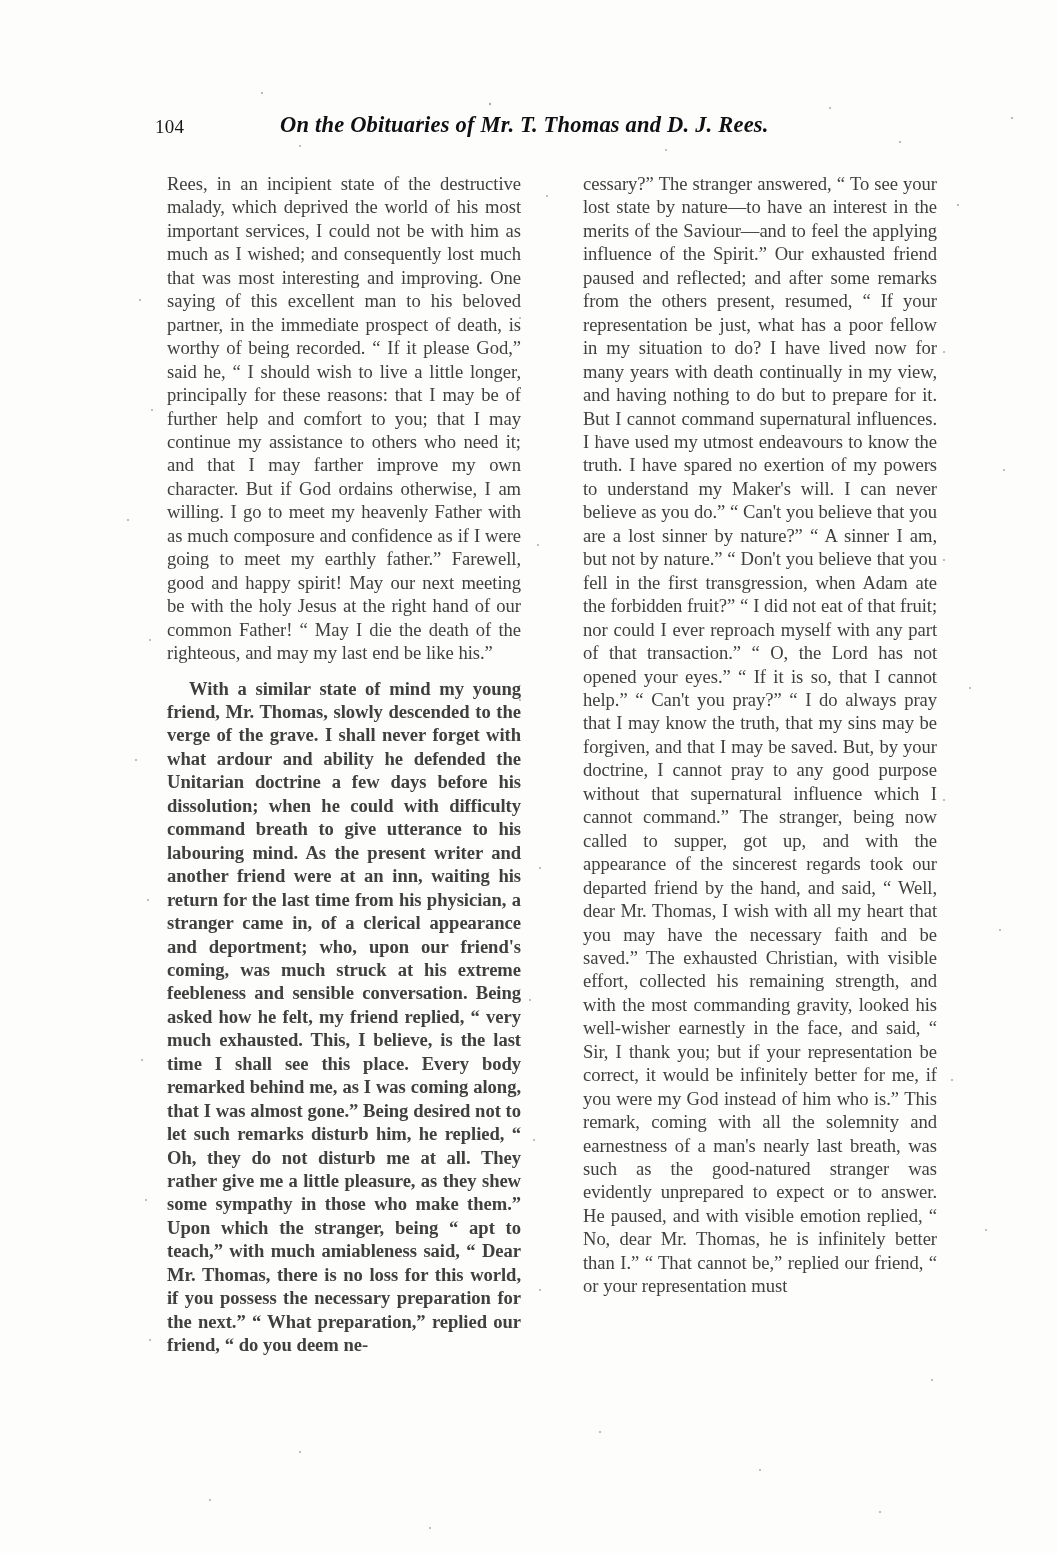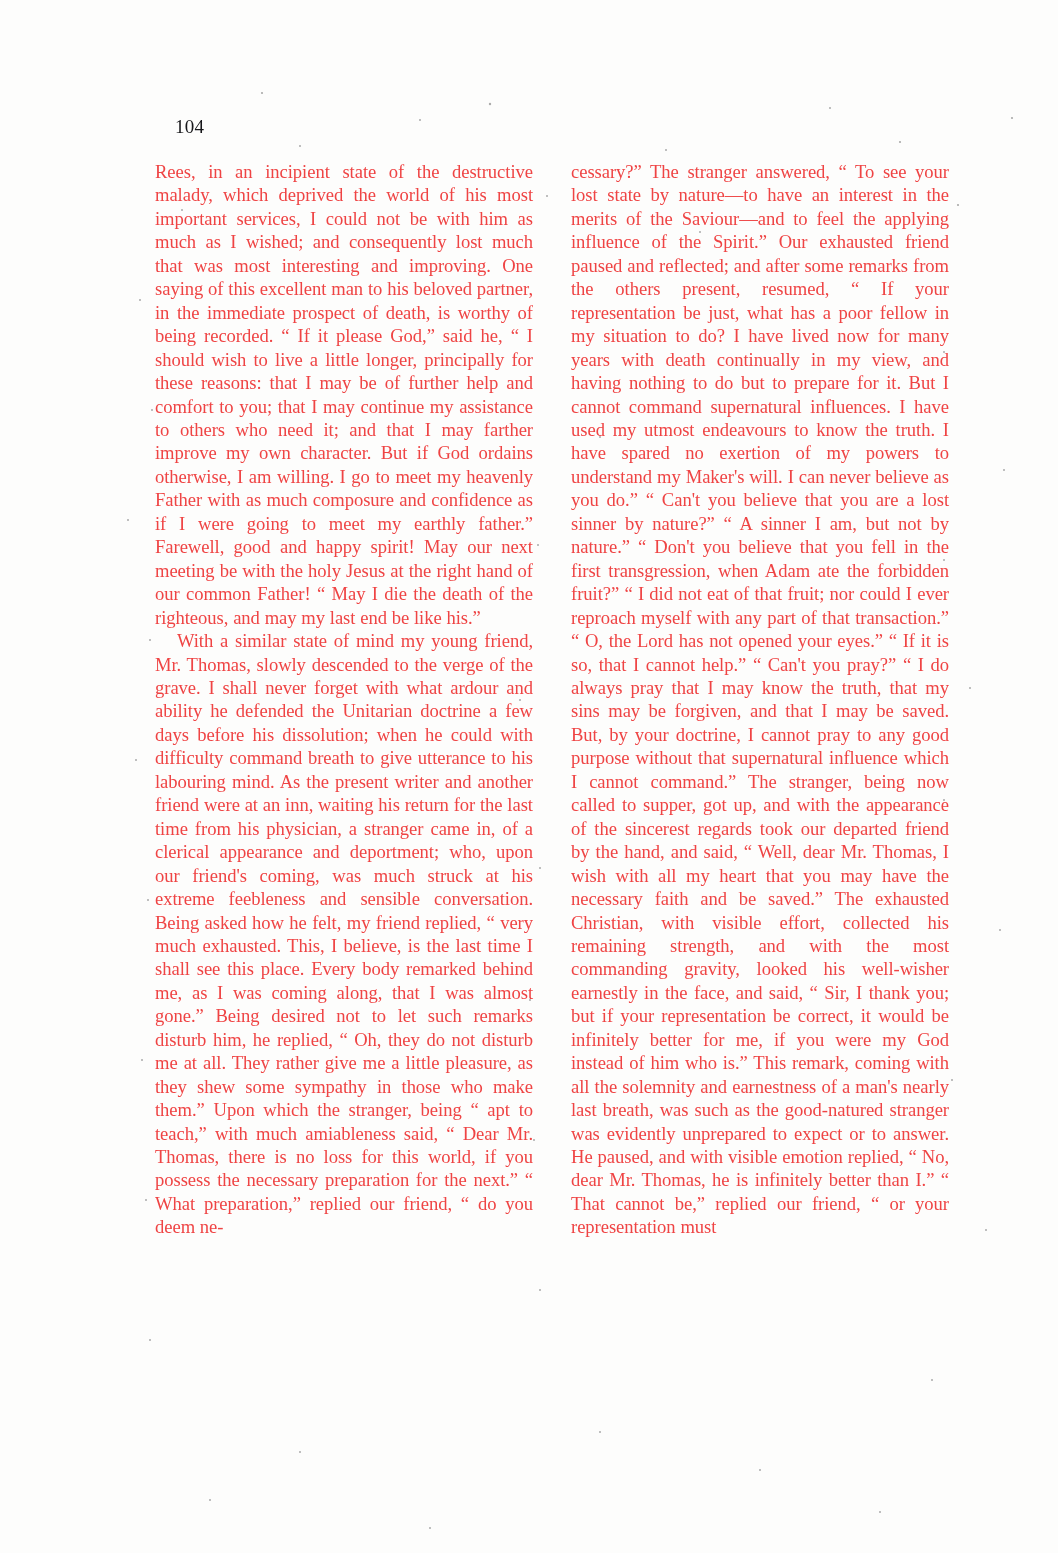--- a/index.html
+++ b/index.html
@@ -37,21 +37,20 @@
     width: 790px;
     height: 30px;
   }
   #folio {
     position: absolute;
     left: 0;
     top: 4px;
     font-size: 19px;
     letter-spacing: .3px;
     color: #17171a;
-    margin-left: 20px;
   }
   #headtitle {
     position: absolute;
     left: 125px;
     top: 0;
     font-weight: bold;
     font-style: italic;
     font-size: 22.5px;
     letter-spacing: .2px;
     white-space: nowrap;
@@ -67,30 +66,30 @@
   }
   .col {
     position: absolute;
     top: 0;
     width: 378px;
   }
   #col-left  { left: 0; }
   #col-right { left: 416px; }
 
   .col p {
-    margin: 0;
+    margin: 12px;
     font-size: 18.6px;
     line-height: 23.45px;
     text-align: justify;
     text-align-last: left;
     letter-spacing: -.05px;
     word-spacing: .2px;
-    color: #ef4444;
+    color: #404040;
   }
-  .col p.indent { text-indent: 22px; }
+  .col p.indent { text-indent: 22px; font-weight: bold; }
 
   
   .col p { text-rendering: optimizeLegibility; }
 </style>
 </head>
 <body>
 
 <div id="page">
 
   <svg id="speckle" viewBox="0 0 1058 1553" preserveAspectRatio="none" aria-hidden="true">
@@ -137,20 +136,21 @@
         <circle cx="300" cy="1452" r="1"></circle>
       <circle cx="760" cy="1470" r="1"></circle>
         <circle cx="210" cy="1500" r="1"></circle>
       <circle cx="880" cy="1512" r="1"></circle>
         <circle cx="430" cy="1528" r="1"></circle>
     </g>
   </svg>
 
   <div id="runhead">
     <span id="folio">104</span>
+    <span id="headtitle">On the Obituaries of Mr. T. Thomas and D. J. Rees.</span>
   </div>
 
   <div id="columns">
 
     <div class="col" id="col-left">
       <p>Rees, in an incipient state of the destructive malady, which deprived the world of his most important services, I could not be with him as much as I wished; and consequently lost much that was most interesting and improving. One saying of this excellent man to his beloved partner, in the immediate prospect of death, is worthy of being recorded. “ If it please God,” said he, “ I should wish to live a little longer, principally for these reasons: that I may be of further help and comfort to you; that I may continue my assistance to others who need it; and that I may farther improve my own character. But if God ordains otherwise, I am willing. I go to meet my heavenly Father with as much composure and confidence as if I were going to meet my earthly father.” Farewell, good and happy spirit! May our next meeting be with the holy Jesus at the right hand of our common Father! “ May I die the death of the righteous, and may my last end be like his.”</p>
       <p class="indent">With a similar state of mind my young friend, Mr. Thomas, slowly descended to the verge of the grave. I shall never forget with what ardour and ability he defended the Unitarian doctrine a few days before his dissolution; when he could with difficulty command breath to give utterance to his labouring mind. As the present writer and another friend were at an inn, waiting his return for the last time from his physician, a stranger came in, of a clerical appearance and deportment; who, upon our friend's coming, was much struck at his extreme feebleness and sensible conversation. Being asked how he felt, my friend replied, “ very much exhausted. This, I believe, is the last time I shall see this place. Every body remarked behind me, as I was coming along, that I was almost gone.” Being desired not to let such remarks disturb him, he replied, “ Oh, they do not disturb me at all. They rather give me a little pleasure, as they shew some sympathy in those who make them.” Upon which the stranger, being “ apt to teach,” with much amiableness said, “ Dear Mr. Thomas, there is no loss for this world, if you possess the necessary preparation for the next.” “ What preparation,” replied our friend, “ do you deem ne-</p>
     </div>
 
     <div class="col" id="col-right">

